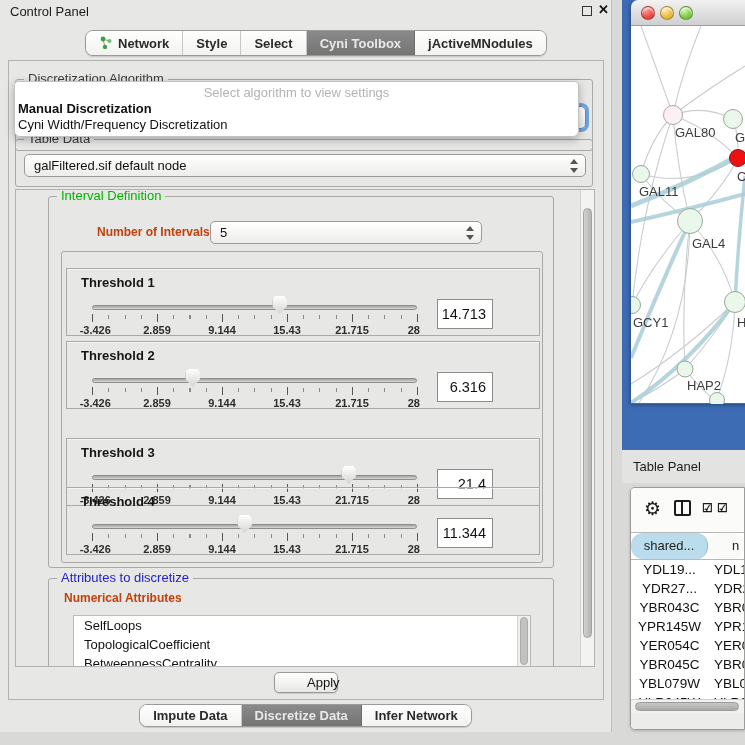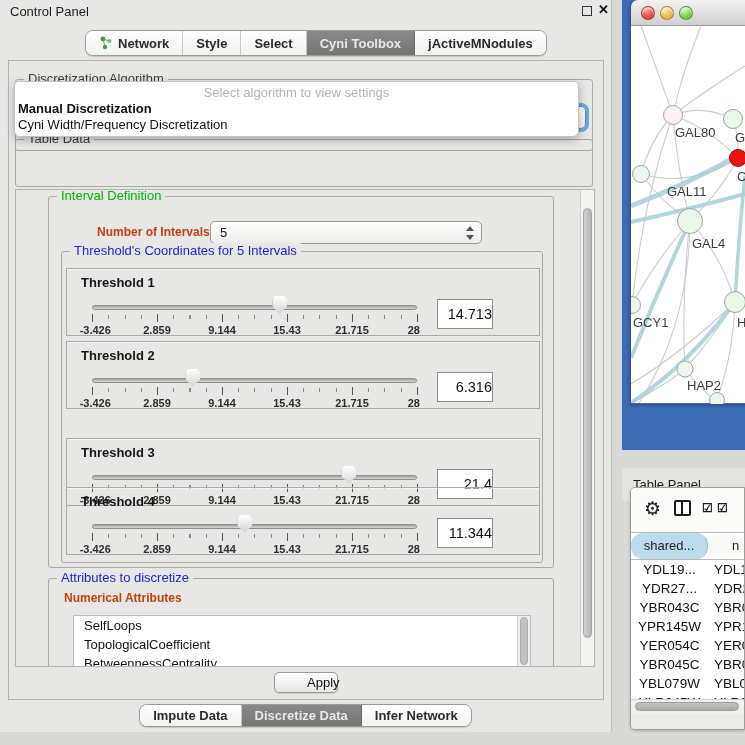--- a/index.html
+++ b/index.html
@@ -88,21 +88,21 @@
   .ticklabels{ position:absolute; left:0; top:25px; width:325px; height:13px;
                font-size:11px; font-weight:700; color:#2d2d2d; }
   .ticklabels span{ position:absolute; transform:translateX(-50%); }
   .ticklabels span:nth-child(1){ left:1%; }
   .ticklabels span:nth-child(2){ left:20%; }
   .ticklabels span:nth-child(3){ left:40%; }
   .ticklabels span:nth-child(4){ left:60%; }
   .ticklabels span:nth-child(5){ left:80%; }
   .ticklabels span:nth-child(6){ left:99%; }
   .thr-value{ position:absolute; right:46px; top:30px; width:56px; height:30px; background:#fff;
-              border:1px solid #8c8c8a; font-size:14.5px; line-height:28px; text-align:right; color:#111; }
+              border:1px solid #8c8c8a; font-size:14.5px; line-height:28px; text-align:right; padding-right:6px; color:#111; }
 
   .bold-label{ font-size:12px; font-weight:700; color:#c2410c; position:absolute;padding-left:9px; }
 
   
   .attr-list{ position:absolute; left:24px; top:36px; width:458px; height:62px; background:#fff;
               border:1px solid #bbb; overflow:hidden; }
   .attr-list .item{ font-size:13px; line-height:19px; padding-left:10px; color:#111; }
   .attr-scroll{ position:absolute; right:0; top:0; width:13px; height:100%; background:#efefef; border-left:1px solid #d5d5d5; }
   .attr-scroll .thumb-v2{ position:absolute; left:2px; top:1px; width:8px; height:48px; border-radius:4px; background:#c2c2c0; border:1px solid #adadab; }
 
@@ -122,21 +122,21 @@
   .light.green{ left:48px; background:radial-gradient(circle at 35% 30%, #d2f5b2, #79c943 60%); }
   .net-canvas{ position:relative; width:114px; height:377px; background:#fff; }
   .net-canvas svg{ position:absolute; left:0; top:0; }
   .node{ position:absolute; border-radius:50%; transform:translate(-50%,-50%); }
   .node.pale{ background:#eaf7ea; border:1px solid #97a89a; }
   .node.pink{ background:#fbf1f5; border:1px solid #b3a3ac; }
   .node.red{ background:#ee1111; border:1px solid #991010; }
   .nlabel{ position:absolute; font-size:13px; color:#3c3c3c; white-space:nowrap; }
 
   
-  .tp-bar{ position:absolute; left:622px; top:468px; width:123px; height:33px; background:#e3e3e1;text-decoration:underline; }
+  .tp-bar{ position:absolute; left:622px; top:450px; width:123px; height:33px; background:#e3e3e1;text-decoration:underline; }
   .tp-bar span{ position:absolute; left:11px; top:9px; font-size:13px; color:#1c1c1c; }
   .table-win{ position:absolute; left:630px; top:487px; width:115px; height:243px; background:#fff;
               border:1px solid #9c9c9a; border-radius:5px 0 0 5px; overflow:hidden; box-shadow:0 1px 3px rgba(0,0,0,.2); }
   .tw-toolbar{ position:relative; height:44px; background:#fbfbf9; }
   .icon-gear{ position:absolute; left:13px; top:9px; font-size:19px; color:#1a1a1a; }
   .icon-cols{ position:absolute; left:43px; top:12px; width:17px; height:16px; border:2px solid #1a1a1a; border-radius:2px; }
   .icon-cols:before{ content:""; position:absolute; left:5px; top:0; width:2px; height:12px; background:#1a1a1a; }
   .icon-check{ position:absolute; top:13px; font-size:12px; font-weight:700; color:#1a1a1a; }
   .tw-header{ display:flex; height:28px; border-top:1px solid #b9b9b7; border-bottom:1px solid #b9b9b7; }
   .th-cell{ font-size:13px; line-height:26px; color:#222;border-radius:12px; }
@@ -198,35 +198,38 @@
     </div>
 
     <div class="algo-popup">
       <div class="prompt">Select algorithm to view settings</div>
       <div class="opt bold">Manual Discretization</div>
       <div class="opt">Cyni Width/Frequency Discretization</div>
     </div>
 
     <div class="groupbox" style="left:6px; top:78px; width:578px; height:48px;">
       <span class="legend plain">Table Data</span>
+      <div class="combo" style="left:8px; top:14px; width:562px;">
+        <span>galFiltered.sif default node</span>
+        <span class="stepper"></span>
+      </div>
     </div>
 
     <div class="scrollwrap">
 
       <div class="groupbox" style="left:32px; top:6px; width:506px; height:372px;">
         <span class="legend green">Interval Definition</span>
 
         <span class="bold-label" style="left:39px; top:28px;">Number of Intervals</span>
         <div class="combo" style="left:161px; top:24px; width:272px;">
           <span>5</span>
           <span class="stepper"></span>
         </div>
 
         <div class="groupbox" style="left:12px; top:54px; width:482px; height:312px;">
-          <span class="legend blue">Threshold's Coordinates for 5 Intervals</span>
 
           <div class="thr" style="top:16px;">
             <div class="thr-label">Threshold 1</div>
             <div class="slider">
               <div class="track"></div>
               <div class="ticks-minor"></div>
               <div class="ticks-major"></div>
               <div class="thumb" style="left: 57.7197%;"></div>
               <div class="ticklabels">
                 <span>-3.426</span>
@@ -379,21 +382,21 @@
       <div class="node pale" style="left:102px; top:93px; width:20px; height:20px;"></div>
       <div class="node red" style="left:107px; top:132px; width:18px; height:18px;"></div>
       <div class="node pale" style="left:10px; top:148px; width:18px; height:18px;"></div>
       <div class="node pale" style="left:59px; top:195px; width:26px; height:26px;"></div>
       <div class="node pale" style="left:1px; top:279px; width:18px; height:18px;"></div>
       <div class="node pale" style="left:104px; top:276px; width:22px; height:22px;"></div>
       <div class="node pale" style="left:54px; top:343px; width:17px; height:17px;"></div>
       <div class="node pale" style="left:86px; top:374px; width:16px; height:16px;"></div>
       <div class="nlabel" style="left:44px; top:99px;">GAL80</div>
       <div class="nlabel" style="left:104px; top:104px;">G.</div>
-      <div class="nlabel" style="left:8px; top:158px;margin-left:28px;">GAL11</div>
+      <div class="nlabel" style="left:8px; top:158px;">GAL11</div>
       <div class="nlabel" style="left:106px; top:143px;">C</div>
       <div class="nlabel" style="left:61px; top:210px;">GAL4</div>
       <div class="nlabel" style="left:2px; top:289px;">GCY1</div>
       <div class="nlabel" style="left:106px; top:289px;">H</div>
       <div class="nlabel" style="left:56px; top:352px;">HAP2</div>
     </div>
   </div>
 </div>
 
 <div class="tp-bar">

